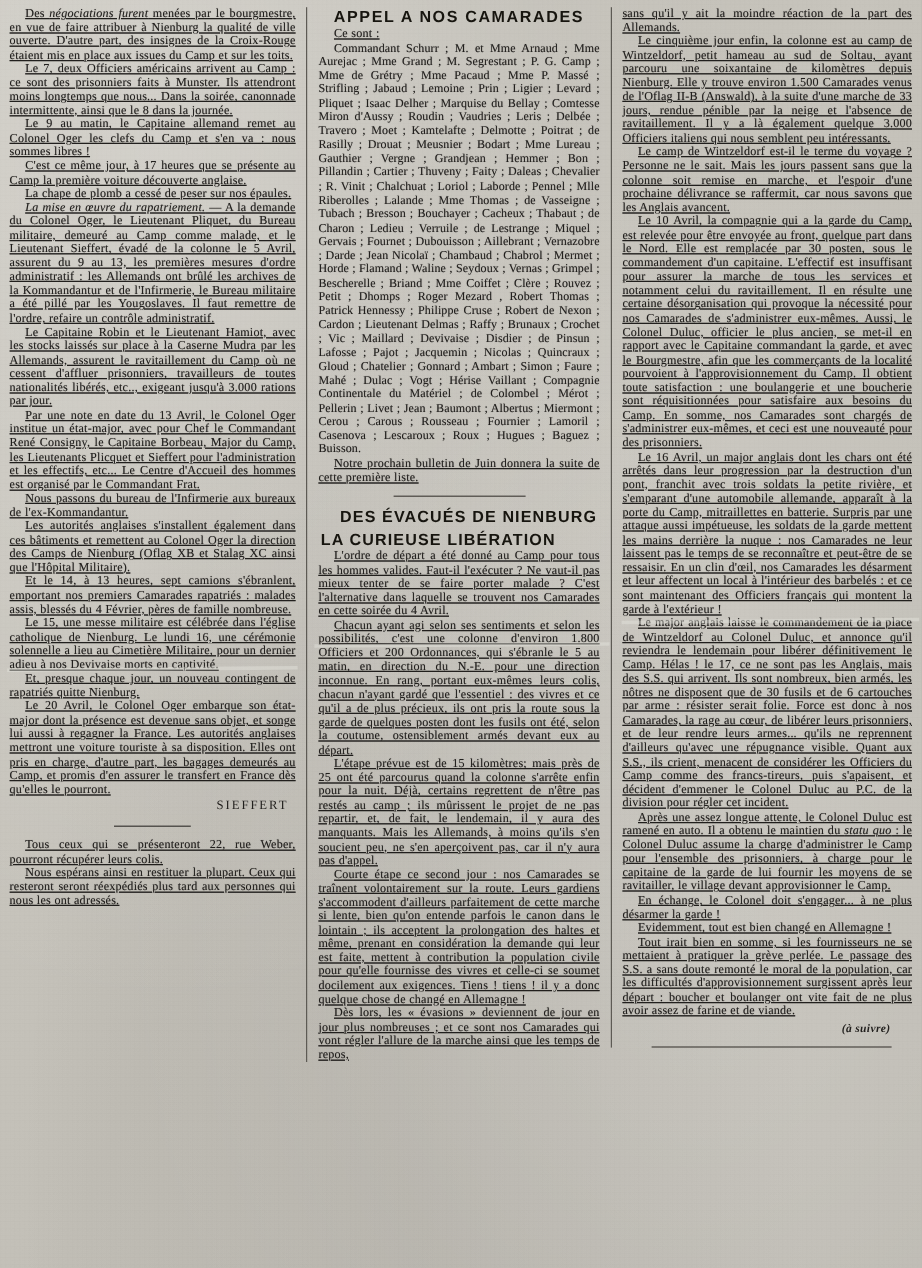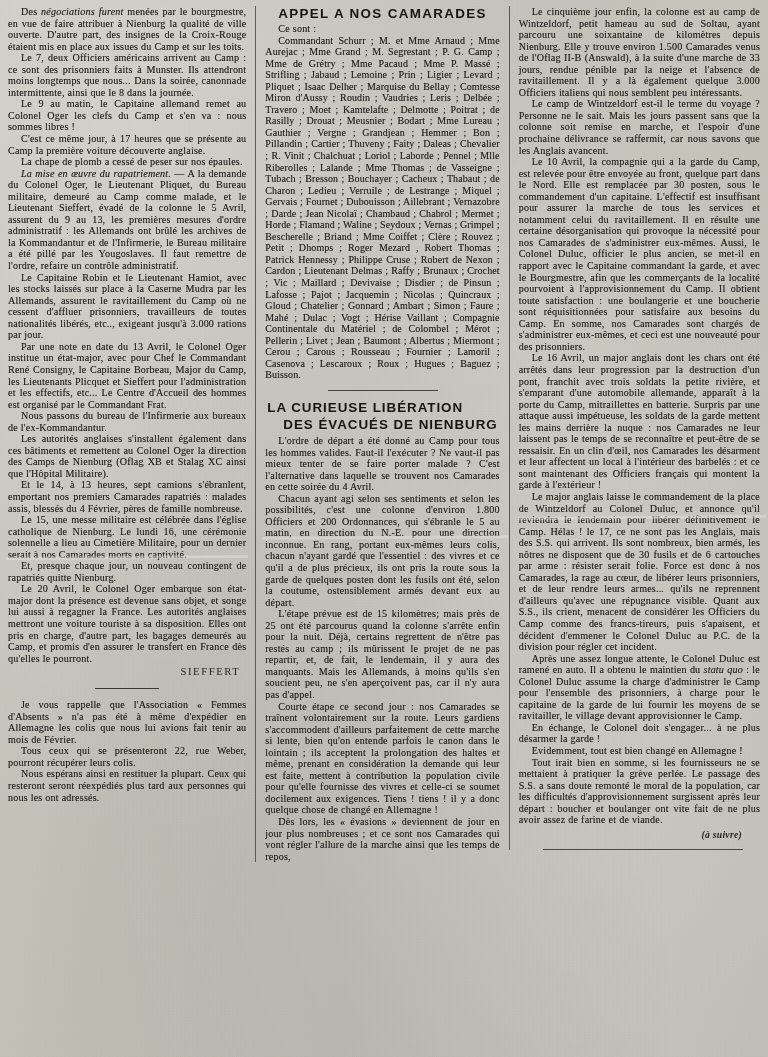--- a/index.html
+++ b/index.html
@@ -55,20 +55,21 @@
   p.para {
     margin: 0;
     font-size: 10.1px;
     line-height: 11.55px;
     text-align: justify;
     text-indent: 13px;
     letter-spacing: 0.18px;
     word-spacing: 0.2px;
     color: #211f1d;
     text-shadow: 0 0 0.6px rgba(40,38,35,0.5);
+    text-decoration: underline;
   }
   p.noindent { text-indent: 0; }
   p.names {
     margin: 0;
     font-size: 10px;
     line-height: 11.55px;
     text-align: justify;
     text-indent: 13px;
     letter-spacing: 0.1px;
     color: #211f1d;
@@ -164,46 +165,47 @@
       <p class="para">Le 7, deux Officiers américains arrivent au Camp : ce sont des prisonniers faits à Munster. Ils attendront moins longtemps que nous... Dans la soirée, canonnade intermittente, ainsi que le 8 dans la journée.</p>
       <p class="para">Le 9 au matin, le Capitaine allemand remet au Colonel Oger les clefs du Camp et s'en va : nous sommes libres !</p>
       <p class="para">C'est ce même jour, à 17 heures que se présente au Camp la première voiture découverte anglaise.</p>
       <p class="para">La chape de plomb a cessé de peser sur nos épaules.</p>
       <p class="para"><i>La mise en œuvre du rapatriement.</i> — A la demande du Colonel Oger, le Lieutenant Pliquet, du Bureau militaire, demeuré au Camp comme malade, et le Lieutenant Sieffert, évadé de la colonne le 5 Avril, assurent du 9 au 13, les premières mesures d'ordre administratif : les Allemands ont brûlé les archives de la Kommandantur et de l'Infirmerie, le Bureau militaire a été pillé par les Yougoslaves. Il faut remettre de l'ordre, refaire un contrôle administratif.</p>
       <p class="para">Le Capitaine Robin et le Lieutenant Hamiot, avec les stocks laissés sur place à la Caserne Mudra par les Allemands, assurent le ravitaillement du Camp où ne cessent d'affluer prisonniers, travailleurs de toutes nationalités libérés, etc.., exigeant jusqu'à 3.000 rations par jour.</p>
       <p class="para">Par une note en date du 13 Avril, le Colonel Oger institue un état-major, avec pour Chef le Commandant René Consigny, le Capitaine Borbeau, Major du Camp, les Lieutenants Plicquet et Sieffert pour l'administration et les effectifs, etc... Le Centre d'Accueil des hommes est organisé par le Commandant Frat.</p>
       <p class="para">Nous passons du bureau de l'Infirmerie aux bureaux de l'ex-Kommandantur.</p>
       <p class="para">Les autorités anglaises s'installent également dans ces bâtiments et remettent au Colonel Oger la direction des Camps de Nienburg (Oflag XB et Stalag XC ainsi que l'Hôpital Militaire).</p>
       <p class="para">Et le 14, à 13 heures, sept camions s'ébranlent, emportant nos premiers Camarades rapatriés : malades assis, blessés du 4 Février, pères de famille nombreuse.</p>
-      <p class="para">Le 15, une messe militaire est célébrée dans l'église catholique de Nienburg. Le lundi 16, une cérémonie solennelle a lieu au Cimetière Militaire, pour un dernier serait à nos Camarades morts en captivité.</p>
+      <p class="para">Le 15, une messe militaire est célébrée dans l'église catholique de Nienburg. Le lundi 16, une cérémonie solennelle a lieu au Cimetière Militaire, pour un dernier adieu à nos Devivaise morts en captivité.</p>
       <p class="para">Et, presque chaque jour, un nouveau contingent de rapatriés quitte Nienburg.</p>
       <p class="para">Le 20 Avril, le Colonel Oger embarque son état-major dont la présence est devenue sans objet, et songe lui aussi à regagner la France. Les autorités anglaises mettront une voiture touriste à sa disposition. Elles ont pris en charge, d'autre part, les bagages demeurés au Camp, et promis d'en assurer le transfert en France dès qu'elles le pourront.</p>
       <p class="sig">SIEFFERT</p>
       <div class="rule"></div>
-      <p class="para">Je vous rappelle que l'Association « Femmes d'Absents » n'a pas été à même d'expédier en Allemagne les colis que nous lui avions fait tenir au mois de Février.</p>
       <p class="para">Tous ceux qui se présenteront 22, rue Weber, pourront récupérer leurs colis.</p>
       <p class="para">Nous espérans ainsi en restituer la plupart. Ceux qui resteront seront réexpédiés plus tard aux personnes qui nous les ont adressés.</p>
     </div>
   </div>
 
   <div class="col col-2">
     <h1 class="head">APPEL A NOS CAMARADES</h1>
     <p class="para">Ce sont :</p>
     <p class="names">Commandant Schurr ; M. et Mme Arnaud ; Mme Aurejac ; Mme Grand ; M. Segrestant ; P. G. Camp ; Mme de Grétry ; Mme Pacaud ; Mme P. Massé ; Strifling ; Jabaud ; Lemoine ; Prin ; Ligier ; Levard ; Pliquet ; Isaac Delher ; Marquise du Bellay ; Comtesse Miron d'Aussy ; Roudin ; Vaudries ; Leris ; Delbée ; Travero ; Moet ; Kamtelafte ; Delmotte ; Poitrat ; de Rasilly ; Drouat ; Meusnier ; Bodart ; Mme Lureau ; Gauthier ; Vergne ; Grandjean ; Hemmer ; Bon ; Pillandin ; Cartier ; Thuveny ; Faity ; Daleas ; Chevalier ; R. Vinit ; Chalchuat ; Loriol ; Laborde ; Pennel ; Mlle Riberolles ; Lalande ; Mme Thomas ; de Vasseigne ; Tubach ; Bresson ; Bouchayer ; Cacheux ; Thabaut ; de Charon ; Ledieu ; Verruile ; de Lestrange ; Miquel ; Gervais ; Fournet ; Dubouisson ; Aillebrant ; Vernazobre ; Darde ; Jean Nicolaï ; Chambaud ; Chabrol ; Mermet ; Horde ; Flamand ; Waline ; Seydoux ; Vernas ; Grimpel ; Bescherelle ; Briand ; Mme Coiffet ; Clère ; Rouvez ; Petit ; Dhomps ; Roger Mezard , Robert Thomas ; Patrick Hennessy ; Philippe Cruse ; Robert de Nexon ; Cardon ; Lieutenant Delmas ; Raffy ; Brunaux ; Crochet ; Vic ; Maillard ; Devivaise ; Disdier ; de Pinsun ; Lafosse ; Pajot ; Jacquemin ; Nicolas ; Quincraux ; Gloud ; Chatelier ; Gonnard ; Ambart ; Simon ; Faure ; Mahé ; Dulac ; Vogt ; Hérise Vaillant ; Compagnie Continentale du Matériel ; de Colombel ; Mérot ; Pellerin ; Livet ; Jean ; Baumont ; Albertus ; Miermont ; Cerou ; Carous ; Rousseau ; Fournier ; Lamoril ; Casenova ; Lescaroux ; Roux ; Hugues ; Baguez ; Buisson.</p>
+    <p class="para">Notre prochain bulletin de Juin donnera la suite de cette première liste.</p>
     <div class="rule-wide"></div>
+    <h1 class="head2 l2">DES ÉVACUÉS DE NIENBURG</h1>
     <h1 class="head2 l1">LA CURIEUSE LIBÉRATION</h1>
-    <h1 class="head2 l2">DES ÉVACUÉS DE NIENBURG</h1>
     <p class="para">L'ordre de départ a été donné au Camp pour tous les hommes valides. Faut-il l'exécuter ? Ne vaut-il pas mieux tenter de se faire porter malade ? C'est l'alternative dans laquelle se trouvent nos Camarades en cette soirée du 4 Avril.</p>
     <p class="para">Chacun ayant agi selon ses sentiments et selon les possibilités, c'est une colonne d'environ 1.800 Officiers et 200 Ordonnances, qui s'ébranle le 5 au matin, en direction du N.-E. pour une direction inconnue. En rang, portant eux-mêmes leurs colis, chacun n'ayant gardé que l'essentiel : des vivres et ce qu'il a de plus précieux, ils ont pris la route sous la garde de quelques posten dont les fusils ont été, selon la coutume, ostensiblement armés devant eux au départ.</p>
     <p class="para">L'étape prévue est de 15 kilomètres; mais près de 25 ont été parcourus quand la colonne s'arrête enfin pour la nuit. Déjà, certains regrettent de n'être pas restés au camp ; ils mûrissent le projet de ne pas repartir, et, de fait, le lendemain, il y aura des manquants. Mais les Allemands, à moins qu'ils s'en soucient peu, ne s'en aperçoivent pas, car il n'y aura pas d'appel.</p>
     <p class="para">Courte étape ce second jour : nos Camarades se traînent volontairement sur la route. Leurs gardiens s'accommodent d'ailleurs parfaitement de cette marche si lente, bien qu'on entende parfois le canon dans le lointain ; ils acceptent la prolongation des haltes et même, prenant en considération la demande qui leur est faite, mettent à contribution la population civile pour qu'elle fournisse des vivres et celle-ci se soumet docilement aux exigences. Tiens ! tiens ! il y a donc quelque chose de changé en Allemagne !</p>
     <p class="para">Dès lors, les « évasions » deviennent de jour en jour plus nombreuses ; et ce sont nos Camarades qui vont régler l'allure de la marche ainsi que les temps de repos,</p>
   </div>
 
   <div class="col col-3">
+    <p class="para noindent">sans qu'il y ait la moindre réaction de la part des Allemands.</p>
     <p class="para">Le cinquième jour enfin, la colonne est au camp de Wintzeldorf, petit hameau au sud de Soltau, ayant parcouru une soixantaine de kilomètres depuis Nienburg. Elle y trouve environ 1.500 Camarades venus de l'Oflag II-B (Answald), à la suite d'une marche de 33 jours, rendue pénible par la neige et l'absence de ravitaillement. Il y a là également quelque 3.000 Officiers italiens qui nous semblent peu intéressants.</p>
     <p class="para">Le camp de Wintzeldorf est-il le terme du voyage ? Personne ne le sait. Mais les jours passent sans que la colonne soit remise en marche, et l'espoir d'une prochaine délivrance se raffermit, car nous savons que les Anglais avancent.</p>
     <p class="para">Le 10 Avril, la compagnie qui a la garde du Camp, est relevée pour être envoyée au front, quelque part dans le Nord. Elle est remplacée par 30 posten, sous le commandement d'un capitaine. L'effectif est insuffisant pour assurer la marche de tous les services et notamment celui du ravitaillement. Il en résulte une certaine désorganisation qui provoque la nécessité pour nos Camarades de s'administrer eux-mêmes. Aussi, le Colonel Duluc, officier le plus ancien, se met-il en rapport avec le Capitaine commandant la garde, et avec le Bourgmestre, afin que les commerçants de la localité pourvoient à l'approvisionnement du Camp. Il obtient toute satisfaction : une boulangerie et une boucherie sont réquisitionnées pour satisfaire aux besoins du Camp. En somme, nos Camarades sont chargés de s'administrer eux-mêmes, et ceci est une nouveauté pour des prisonniers.</p>
     <p class="para">Le 16 Avril, un major anglais dont les chars ont été arrêtés dans leur progression par la destruction d'un pont, franchit avec trois soldats la petite rivière, et s'emparant d'une automobile allemande, apparaît à la porte du Camp, mitraillettes en batterie. Surpris par une attaque aussi impétueuse, les soldats de la garde mettent les mains derrière la nuque : nos Camarades ne leur laissent pas le temps de se reconnaître et peut-être de se ressaisir. En un clin d'œil, nos Camarades les désarment et leur affectent un local à l'intérieur des barbelés : et ce sont maintenant des Officiers français qui montent la garde à l'extérieur !</p>
     <p class="para">Le major anglais laisse le commandement de la place de Wintzeldorf au Colonel Duluc, et annonce qu'il reviendra le lendemain pour libérer définitivement le Camp. Hélas ! le 17, ce ne sont pas les Anglais, mais des S.S. qui arrivent. Ils sont nombreux, bien armés, les nôtres ne disposent que de 30 fusils et de 6 cartouches par arme : résister serait folie. Force est donc à nos Camarades, la rage au cœur, de libérer leurs prisonniers, et de leur rendre leurs armes... qu'ils ne reprennent d'ailleurs qu'avec une répugnance visible. Quant aux S.S., ils crient, menacent de considérer les Officiers du Camp comme des francs-tireurs, puis s'apaisent, et décident d'emmener le Colonel Duluc au P.C. de la division pour régler cet incident.</p>
     <p class="para">Après une assez longue attente, le Colonel Duluc est ramené en auto. Il a obtenu le maintien du <i>statu quo</i> : le Colonel Duluc assume la charge d'administrer le Camp pour l'ensemble des prisonniers, à charge pour le capitaine de la garde de lui fournir les moyens de se ravitailler, le village devant approvisionner le Camp.</p>
     <p class="para">En échange, le Colonel doit s'engager... à ne plus désarmer la garde !</p>
     <p class="para">Evidemment, tout est bien changé en Allemagne !</p>
     <p class="para">Tout irait bien en somme, si les fournisseurs ne se mettaient à pratiquer la grève perlée. Le passage des S.S. a sans doute remonté le moral de la population, car les difficultés d'approvisionnement surgissent après leur départ : boucher et boulanger ont vite fait de ne plus avoir assez de farine et de viande.</p>
     <p class="tobecont">(à suivre)</p>

